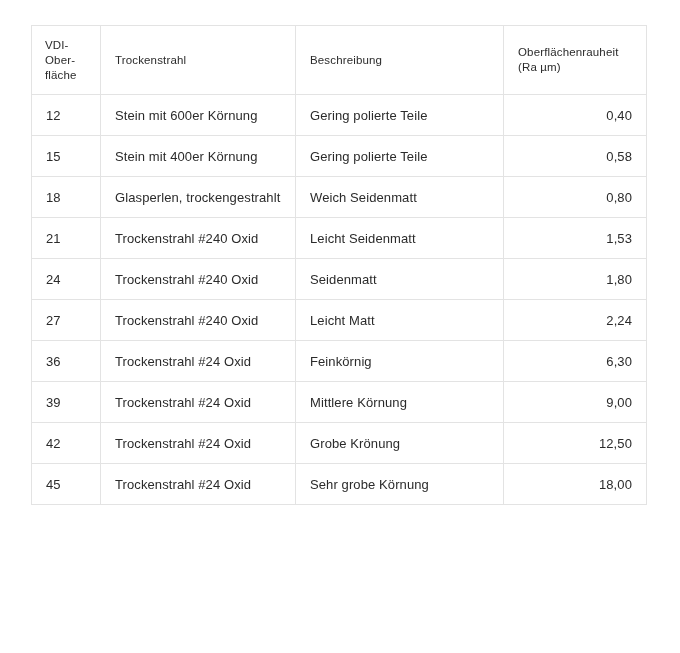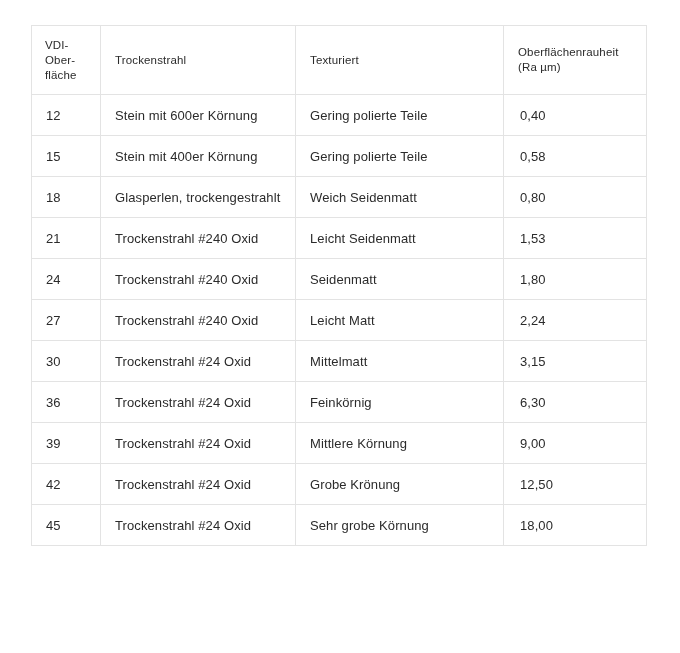--- a/index.html
+++ b/index.html
@@ -57,20 +57,21 @@
     font-size: 13px;
     line-height: 15px;
     letter-spacing: 0.1px;
     white-space: nowrap;
   }
   table.vdi-table tbody td.cell-vdi {
     padding-left: 14px;
   }
   table.vdi-table tbody td.cell-ra {
     padding-left: 16px;
+    text-align: right;
   }
   .hdr-line { display: block; }
 </style>
 </head>
 <body>
 
 <div id="surface-finish-table-wrap">
   <table class="vdi-table">
     <colgroup>
       <col class="c-vdi">
@@ -79,21 +80,21 @@
         <col class="c-ra">
     </colgroup>
     <thead>
       <tr>
         <th class="col-vdi">
           <span class="hdr-line">VDI-</span>
           <span class="hdr-line">Ober-</span>
           <span class="hdr-line">fläche</span>
         </th>
         <th>Trockenstrahl</th>
-        <th>Texturiert</th>
+        <th>Beschreibung</th>
         <th>
           <span class="hdr-line">Oberflächenrauheit</span>
           <span class="hdr-line">(Ra µm)</span>
         </th>
       </tr>
     </thead>
     <tbody id="table-body">
         <tr>
           <td class="cell-vdi">12</td>
           <td class="cell-desc">Stein mit 600er Körnung</td>
@@ -124,26 +125,20 @@
           <td class="cell-app">Seidenmatt</td>
           <td class="cell-ra">1,80</td>
         </tr>
         <tr>
           <td class="cell-vdi">27</td>
           <td class="cell-desc">Trockenstrahl #240 Oxid</td>
           <td class="cell-app">Leicht Matt</td>
           <td class="cell-ra">2,24</td>
         </tr>
         <tr>
-          <td class="cell-vdi">30</td>
-          <td class="cell-desc">Trockenstrahl #24 Oxid</td>
-          <td class="cell-app">Mittelmatt</td>
-          <td class="cell-ra">3,15</td>
-        </tr>
-        <tr>
           <td class="cell-vdi">36</td>
           <td class="cell-desc">Trockenstrahl #24 Oxid</td>
           <td class="cell-app">Feinkörnig</td>
           <td class="cell-ra">6,30</td>
         </tr>
         <tr>
           <td class="cell-vdi">39</td>
           <td class="cell-desc">Trockenstrahl #24 Oxid</td>
           <td class="cell-app">Mittlere Körnung</td>
           <td class="cell-ra">9,00</td>

